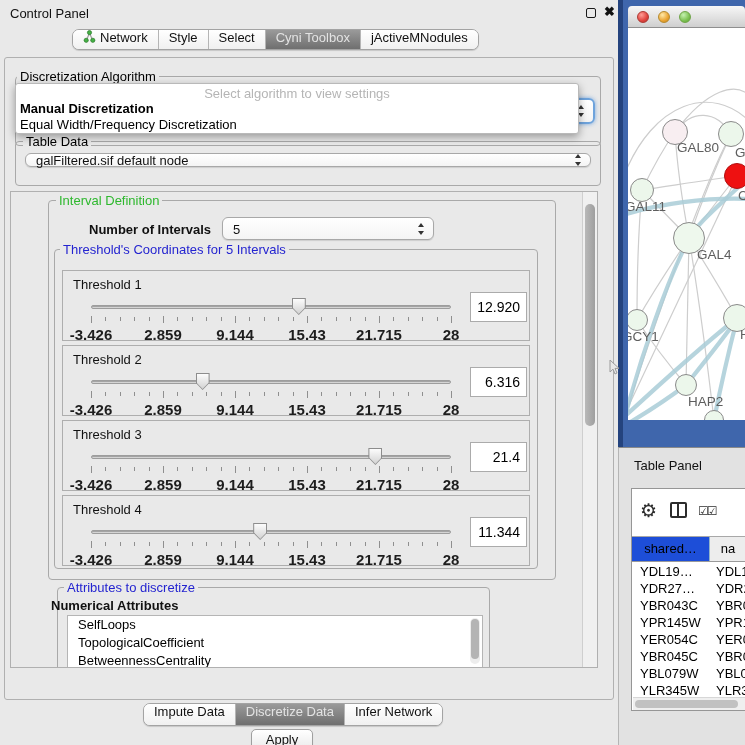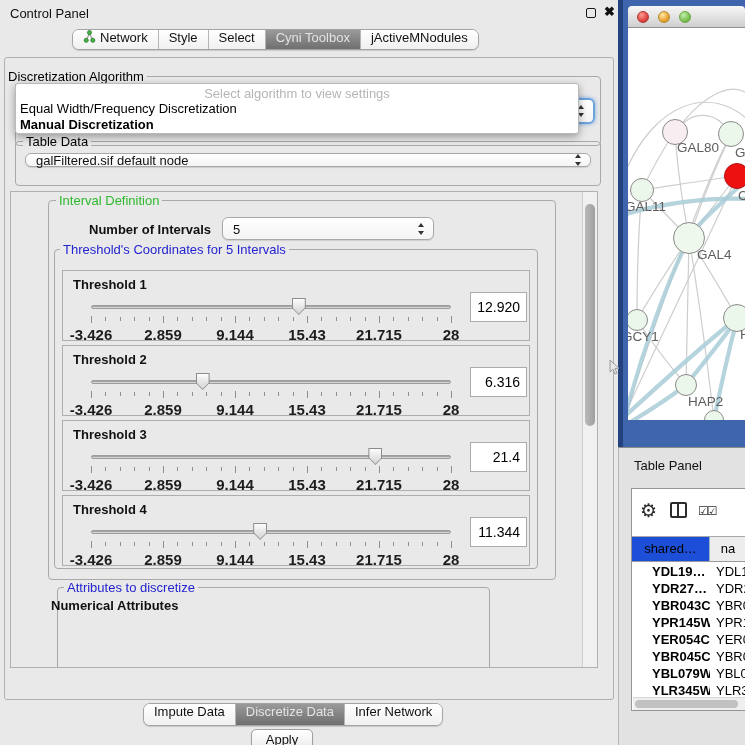--- a/index.html
+++ b/index.html
@@ -43,21 +43,21 @@
 
   
   .viewport{position:absolute;left:5px;top:133px;width:588px;height:477px;border:1px solid #b0b0b0;background:#e9e9e9;overflow:hidden;}
   .vscroll-track{position:absolute;right:0;top:0;width:15px;height:100%;background:#f0f0f0;border-left:1px solid #cfcfcf;}
   .vscroll-thumb{position:absolute;right:2px;top:12px;width:10px;height:222px;border-radius:5px;background:linear-gradient(90deg,#b9b9b9,#9f9f9f);}
 
   .bold-label{position:absolute;font-size:13px;font-weight:bold;color:#111;white-space:nowrap;}
 
   
   .thr-panel{position:absolute;left:51px;width:468px;height:71px;border:1px solid #aeaeae;background:#e9e9e9;}
-  .thr-label{position:absolute;left:10px;top:6px;font-size:13px;font-weight:bold;color:#111;}
+  .thr-label{position:absolute;left:10px;top:6px;font-size:13px;font-weight:normal;color:#111;}
   .hslider{position:absolute;left:28px;top:26px;width:360px;height:42px;}
   .track{position:absolute;left:0;right:0;top:8px;height:4px;border:1px solid #9d9d9d;border-radius:3px;background:linear-gradient(#bfbfbf,#e2e2e2);box-shadow:inset 0 1px 1px rgba(0,0,0,.2);}
   .thumb{position:absolute;top:1px;width:14px;height:17px;clip-path:polygon(0 0,100% 0,100% 58%,50% 100%,0 58%);background:#8d8d8d;}
   .thumb::after{content:"";position:absolute;left:1px;right:1px;top:1px;bottom:1px;clip-path:polygon(0 0,100% 0,100% 58%,50% 100%,0 58%);background:linear-gradient(#fcfcfc,#d2d2d2);}
   .ticks{position:absolute;left:0;right:0;top:19px;height:8px;}
   .ticks i{position:absolute;top:1px;width:1px;height:4px;background:#8f8f8f;}
   .ticks i.major{height:7px;top:0;}
   .ticklabels{position:absolute;left:0;right:0;top:29px;height:12px;}
   .ticklabels span{position:absolute;transform:translateX(-50%);font-size:15px;font-weight:bold;color:#1d1d1d;white-space:nowrap;}
   .thr-value{position:absolute;left:407px;top:21px;width:57px;height:30px;background:#fff;border:1px solid #ababab;font-size:14px;line-height:28px;text-align:right;padding-right:6px;color:#000;}
@@ -91,21 +91,21 @@
   .split-icon{position:absolute;left:38px;top:13px;width:17px;height:16px;border:2px solid #2c2c2c;border-radius:2px;}
   .split-icon::after{content:"";position:absolute;left:5px;top:0;width:2px;height:100%;background:#2c2c2c;}
   .checks-icon{position:absolute;left:66px;top:15px;font-size:12px;color:#2c2c2c;letter-spacing:-2px;}
   .tp-header{position:absolute;left:0;top:47px;width:100%;height:26px;display:flex;border-top:1px solid #a8a8a8;border-bottom:1px solid #9a9a9a;}
   .th-cell{font-size:13px;color:#000;line-height:24px;text-align:center;overflow:hidden;white-space:nowrap;}
   .th-cell.c0{width:78px;background:#1d4ed8;border-right:1px solid #93b4c9;}
   .th-cell.c1{flex:1;background:#ededed;}
   .table-rows{position:absolute;left:0;top:74px;width:100%;height:133px;overflow:hidden;}
   .trow{display:flex;height:17px;}
   .tcell{font-size:13px;color:#000;line-height:17px;white-space:nowrap;overflow:hidden;}
-  .tcell.c0{width:78px;padding-left:20px;font-weight:bold;}
+  .tcell.c0{width:78px;padding-left:8px;}
   .tcell.c1{flex:1;padding-left:6px;}
   .hscroll{position:absolute;left:1px;top:208px;width:112px;height:13px;background:#efefef;border-top:1px solid #d7d7d7;}
   .hscroll::after{content:"";position:absolute;left:2px;top:2px;width:103px;height:8px;border-radius:4px;background:#c1c1c1;}
 
   .cursor{position:absolute;left:609px;top:360px;z-index:20;}
 </style>
 </head>
 <body>
 
 <div class="screen">
@@ -136,32 +136,32 @@
           <span>Cyni Toolbox</span>
         </button>
       <button class="seg-btn">
           <span>jActiveMNodules</span>
         </button>
     </div>
 
     <div class="content-panel">
 
       <div class="group" style="left:10px;top:18px;width:586px;height:70px;"></div>
-      <span class="group-label" style="left:0;top:11px;z-index:1;">Discretization Algorithm</span>
+      <span class="group-label" style="left:12px;top:11px;z-index:1;">Discretization Algorithm</span>
       <div class="combo focused" style="left:20px;top:40px;width:570px;height:26px;z-index:3;">
         <span class="arrows">
             <i class="up"></i>
             <i class="dn"></i>
           </span>
       </div>
 
       <div class="popup" style="left:10px;top:25px;">
         <div class="popup-placeholder">Select algorithm to view settings</div>
+        <div class="popup-item bold">Manual Discretization</div>
         <div class="popup-item">Equal Width/Frequency Discretization</div>
-        <div class="popup-item bold">Manual Discretization</div>
       </div>
 
       <div class="group" style="left:10px;top:83px;width:586px;height:45px;"></div>
       <span class="group-label" style="left:18px;top:76px;z-index:1;">Table Data</span>
       <div class="combo" style="left:20px;top:95px;width:566px;height:14px;">
         <span class="combo-text">galFiltered.sif default node</span>
         <span class="arrows">
             <i class="up"></i>
             <i class="dn"></i>
           </span>
@@ -360,20 +360,26 @@
                 <span style="left: 80%;">21.715</span>
                 <span style="left: 100%;">28</span>
               </div>
           </div>
           <div class="thr-value">11.344</div>
         </div>
 
         <div class="group" style="left:46px;top:395px;width:433px;height:95px;"></div>
         <span class="group-label glabel-blue" style="left:53px;top:388px;">Attributes to discretize</span>
         <span class="bold-label" style="left:40px;top:406px;">Numerical Attributes</span>
+        <div class="attr-list" style="left:56px;top:423px;width:416px;height:54px;">
+          <div class="list-scroll"></div>
+        <div class="li">SelfLoops</div>
+            <div class="li">TopologicalCoefficient</div>
+            <div class="li">BetweennessCentrality</div>
+          </div>
 
         <div class="vscroll-track">
           <div class="vscroll-thumb"></div>
         </div>
       </div>
 
       <button class="apply">Apply</button>
     </div>
 
     <div class="seg bottom-tabs">

